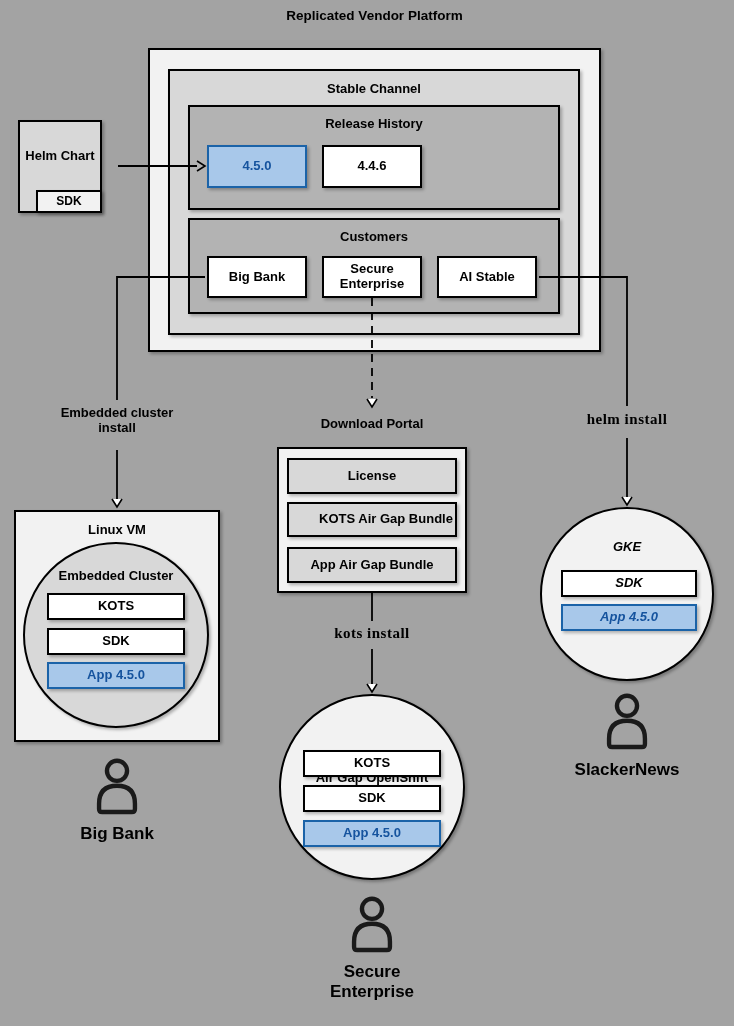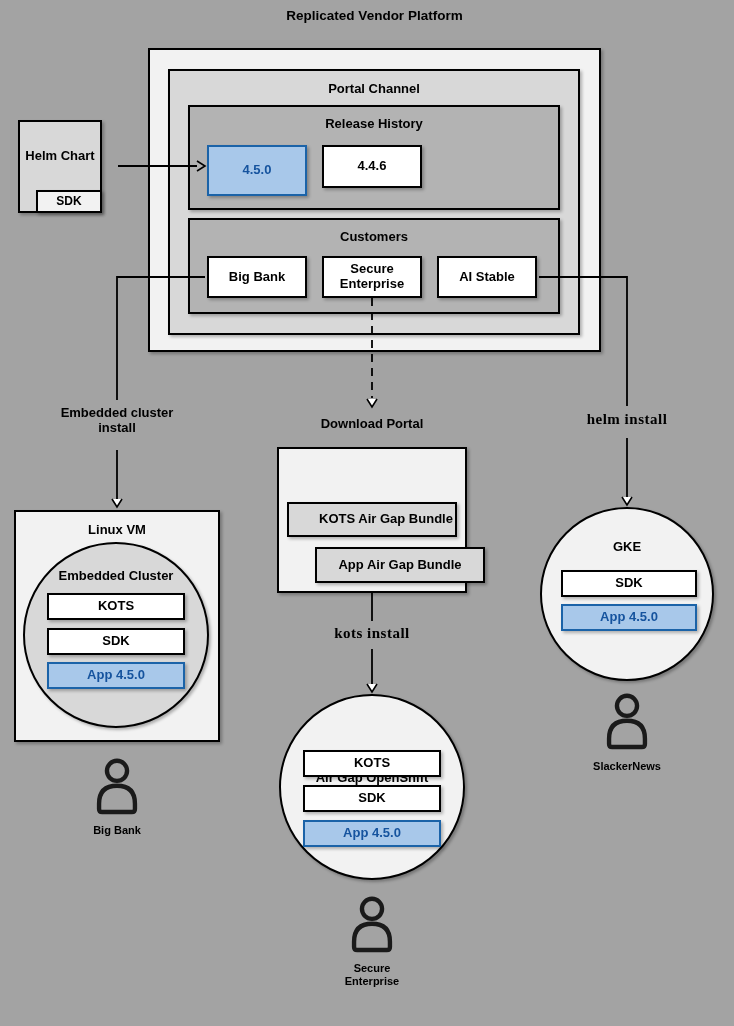--- a/index.html
+++ b/index.html
@@ -14,40 +14,40 @@
   .fill-dark{background:#b3b3b3;}
   .fill-white{background:#ffffff;}
   .fill-blue{background:#a8c8ea;border-color:#1b63a8;}
   .lbl{font-weight:700;font-size:13px;line-height:1.15;text-align:center;}
   .lbl-blue{color:#15539e;}
   .center-label{display:flex;align-items:center;justify-content:center;}
   .boxtitle{position:absolute;left:0;right:0;text-align:center;font-weight:700;font-size:13px;}
   .circle{border-radius:50%;}
   .cmd{font-family:Liberation Serif, serif;font-weight:700;font-size:15px;
        letter-spacing:0.5px;text-align:center;}
-  .persona-label{font-weight:700;font-size:11px;text-align:center;line-height:1.2;}
+  .persona-label{font-weight:700;font-size:17px;text-align:center;line-height:1.2;}
   svg.overlay{position:absolute;left:0;top:0;z-index:10;pointer-events:none;}
   .person-svg{display:block;margin:0 auto;}
 </style>
 </head>
 <body>
 
 <div id="canvas">
 
   <div class="abs lbl" style="left:148px;top:8px;width:453px;font-size:13.5px;">Replicated Vendor Platform</div>
 
   <div class="abs box fill-light" style="left:148px;top:48px;width:453px;height:304px;"></div>
 
   <div class="abs box fill-mid" style="left:168px;top:69px;width:412px;height:266px;">
-    <div class="boxtitle" style="top:10px;">Portal Channel</div>
+    <div class="boxtitle" style="top:10px;">Stable Channel</div>
   </div>
 
   <div class="abs box fill-dark" style="left:188px;top:105px;width:372px;height:105px;">
     <div class="boxtitle" style="top:9px;">Release History</div>
-    <div class="abs box fill-blue center-label lbl lbl-blue" style="left:17px;top:38px;width:100px;height:51px;">4.5.0</div>
+    <div class="abs box fill-blue center-label lbl lbl-blue" style="left:17px;top:38px;width:100px;height:43px;">4.5.0</div>
     <div class="abs box fill-white center-label lbl" style="left:132px;top:38px;width:100px;height:43px;">4.4.6</div>
   </div>
 
   <div class="abs box fill-dark" style="left:188px;top:218px;width:372px;height:96px;">
     <div class="boxtitle" style="top:9px;">Customers</div>
     <div class="abs box fill-white center-label lbl" style="left:17px;top:36px;width:100px;height:42px;">Big Bank</div>
     <div class="abs box fill-white center-label lbl" style="left:132px;top:36px;width:100px;height:42px;padding:0 8px;">Secure Enterprise</div>
     <div class="abs box fill-white center-label lbl" style="left:247px;top:36px;width:100px;height:42px;">AI Stable</div>
   </div>
 
@@ -72,22 +72,23 @@
     <svg class="person-svg" width="56" height="58" viewBox="0 0 64 66">
       <circle cx="32" cy="14.5" r="11.5" fill="none" stroke="#1a1a1a" stroke-width="5"></circle>
       <path d="M 11.5 58 L 11.5 52 Q 11.5 31.5 32 31.5 Q 52.5 31.5 52.5 52 L 52.5 58 Q 52.5 61.5 49 61.5 L 15 61.5 Q 11.5 61.5 11.5 58 Z" fill="none" stroke="#1a1a1a" stroke-width="5" stroke-linejoin="round"></path>
     </svg>
   </div>
   <div class="abs persona-label" style="left:57px;top:824px;width:120px;">Big Bank</div>
 
   <div class="abs lbl" style="left:302px;top:417px;width:140px;">Download Portal</div>
 
   <div class="abs box fill-light" style="left:277px;top:447px;width:190px;height:146px;">
+    <div class="abs box fill-mid center-label lbl" style="left:8px;top:9px;width:170px;height:36px;">License</div>
     <div class="abs box fill-mid center-label lbl" style="left:8px;top:53px;width:170px;height:35px;padding-left:28px;">KOTS Air Gap Bundle</div>
-    <div class="abs box fill-mid center-label lbl" style="left:8px;top:98px;width:170px;height:36px;margin-left:28px;">App Air Gap Bundle</div>
+    <div class="abs box fill-mid center-label lbl" style="left:8px;top:98px;width:170px;height:36px;">App Air Gap Bundle</div>
   </div>
 
   <div class="abs cmd" style="left:292px;top:625px;width:160px;">kots install</div>
 
   <div class="abs box fill-light circle" style="left:279px;top:694px;width:186px;height:186px;">
     <div class="boxtitle" style="top:26px;margin-top:48px;">Air Gap OpenShift</div>
     <div class="abs box fill-white center-label lbl" style="left:22px;top:54px;width:138px;height:27px;">KOTS</div>
     <div class="abs box fill-white center-label lbl" style="left:22px;top:89px;width:138px;height:27px;">SDK</div>
     <div class="abs box fill-blue center-label lbl lbl-blue" style="left:22px;top:124px;width:138px;height:27px;">App 4.5.0</div>
   </div>
@@ -95,21 +96,21 @@
   <div class="abs" style="left:344px;top:896px;width:56px;">
     <svg class="person-svg" width="56" height="58" viewBox="0 0 64 66">
       <circle cx="32" cy="14.5" r="11.5" fill="none" stroke="#1a1a1a" stroke-width="5"></circle>
       <path d="M 11.5 58 L 11.5 52 Q 11.5 31.5 32 31.5 Q 52.5 31.5 52.5 52 L 52.5 58 Q 52.5 61.5 49 61.5 L 15 61.5 Q 11.5 61.5 11.5 58 Z" fill="none" stroke="#1a1a1a" stroke-width="5" stroke-linejoin="round"></path>
     </svg>
   </div>
   <div class="abs persona-label" style="left:327px;top:962px;width:90px;">Secure Enterprise</div>
 
   <div class="abs cmd" style="left:547px;top:411px;width:160px;">helm install</div>
 
-  <div class="abs box fill-light circle" style="left:540px;top:507px;width:174px;height:174px;">
+  <div class="abs box fill-light circle" style="left:540px;top:507px;width:174px;height:174px;font-style:italic;">
     <div class="boxtitle" style="top:30px;">GKE</div>
     <div class="abs box fill-white center-label lbl" style="left:19px;top:61px;width:136px;height:27px;">SDK</div>
     <div class="abs box fill-blue center-label lbl lbl-blue" style="left:19px;top:95px;width:136px;height:27px;">App 4.5.0</div>
   </div>
 
   <div class="abs" style="left:599px;top:693px;width:56px;">
     <svg class="person-svg" width="56" height="58" viewBox="0 0 64 66">
       <circle cx="32" cy="14.5" r="11.5" fill="none" stroke="#1a1a1a" stroke-width="5"></circle>
       <path d="M 11.5 58 L 11.5 52 Q 11.5 31.5 32 31.5 Q 52.5 31.5 52.5 52 L 52.5 58 Q 52.5 61.5 49 61.5 L 15 61.5 Q 11.5 61.5 11.5 58 Z" fill="none" stroke="#1a1a1a" stroke-width="5" stroke-linejoin="round"></path>
     </svg>

